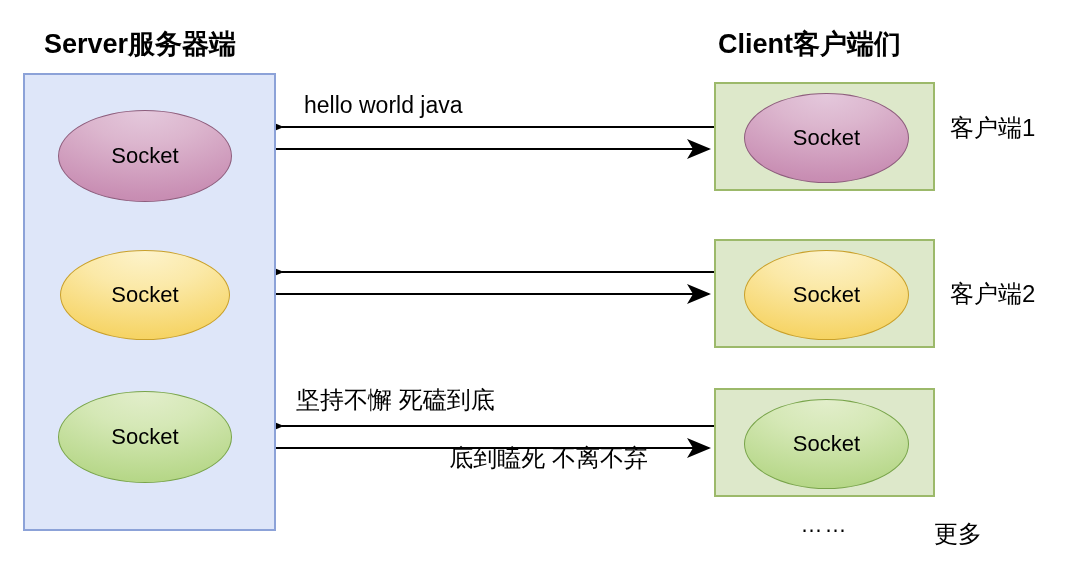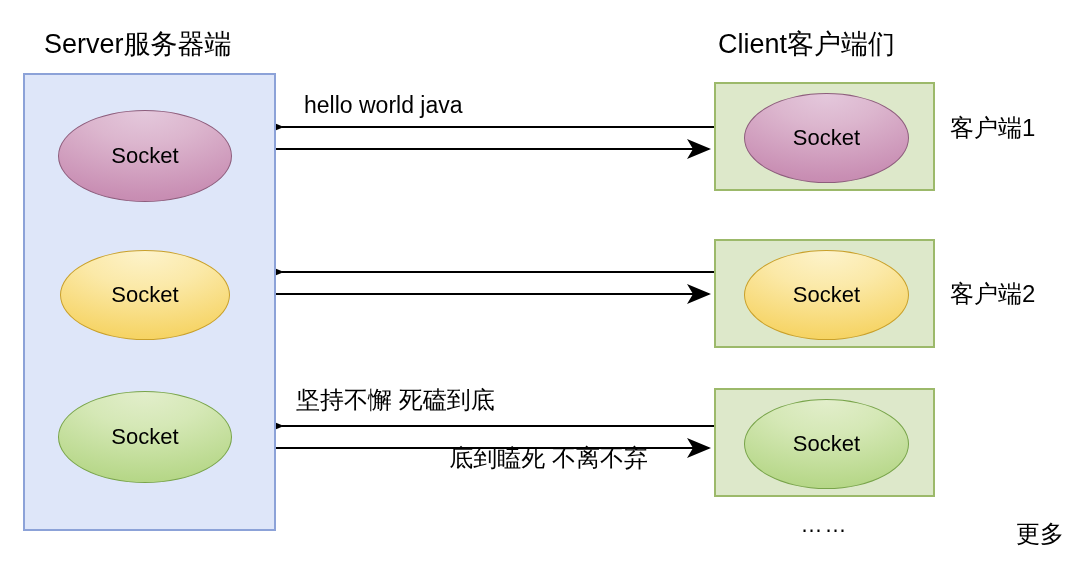--- a/index.html
+++ b/index.html
@@ -14,21 +14,21 @@
     position: relative;
     width: 1079px;
     height: 570px;
     background: #ffffff;
     overflow: hidden;
   }
 
   
   .title {
     position: absolute;
-    font-weight: normal;
+    font-weight: bold;
     font-size: 27px;
     color: #000000;
     letter-spacing: 0px;
     white-space: nowrap;
   }
   #server-title { left: 44px; top: 26px; }
   #client-title { left: 718px; top: 26px; }
 
   
   #server-panel {
@@ -104,21 +104,21 @@
     left: 714px;
     width: 221px;
     top: 512px;
     text-align: center;
     font-size: 22px;
     letter-spacing: 2px;
     color: #000000;
   }
   #more-label {
     position: absolute;
-    left: 1016px;
+    left: 934px;
     top: 518px;
     font-size: 24px;
     color: #000000;
     white-space: nowrap;
   }
 
   
   .arrow-group {
     position: absolute;
     left: 276px;

